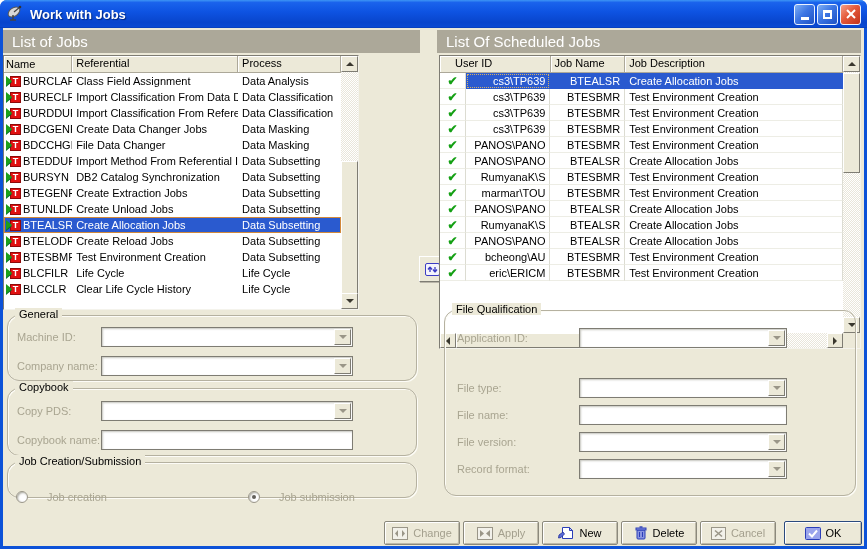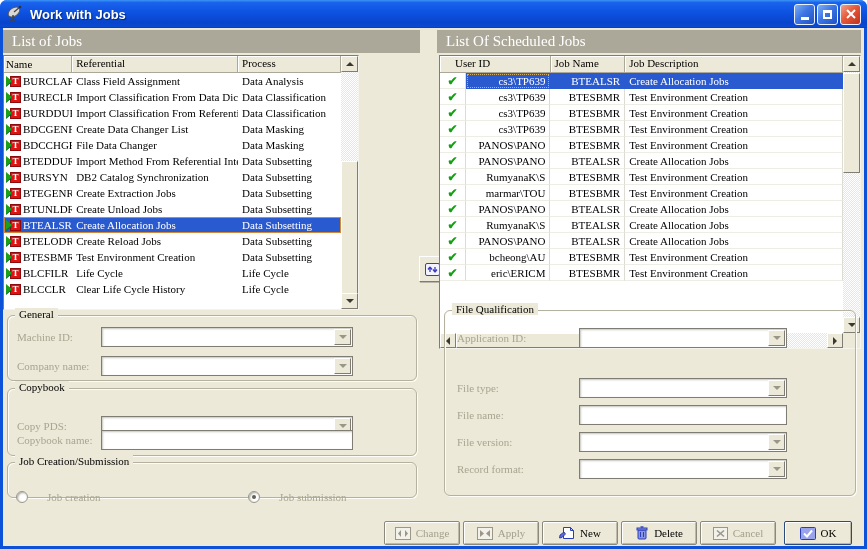--- a/index.html
+++ b/index.html
@@ -15,21 +15,21 @@
   .title-text { color:#fff; font-weight:bold; font-size:13px; text-shadow:1px 1px 1px #00277E; }
   .win-buttons { margin-left:auto; display:flex; gap:2px; }
   .win-btn { width:21px; height:21px; border-radius:3px; border:1px solid #EAF2FF;
     background:linear-gradient(135deg,#7FB0F4 0%,#3D76E4 45%,#1E52C4 100%);
     display:flex; align-items:center; justify-content:center; }
   .win-btn.close { background:linear-gradient(135deg,#F4A088 0%,#E4593A 45%,#C2311A 100%); }
   .glyph-min { width:8px; height:3px; background:#fff; margin-top:9px; }
   .glyph-max { width:9px; height:9px; border:2px solid #fff; border-top-width:3px; }
 
   
-  .content { position:absolute; left:3px; top:28px; width:861px; height:518px; background:#ECE9D8;font-family:Liberation Serif, serif; }
+  .content { position:absolute; left:3px; top:28px; width:861px; height:518px; background:#ECE9D8; }
 
   .panel-header { position:absolute; height:23px; background:#ACA899; color:#fff;
     font-size:15px; display:flex; align-items:center; padding:0 9px; }
   #left-header  { left:0;    top:2px; width:417px; }
   #right-header { left:434px; top:2px; width:424px; }
 
   .datatable { position:absolute; background:#fff; border:1px solid;
     border-color:#7E7C73 #F4F3EC #F4F3EC #7E7C73; }
   #left-table  { left:0;     top:27px; width:356px; height:255px; }
   #right-table { left:436px; top:27px; width:422px; height:294px; }
@@ -91,21 +91,21 @@
   #rt-vthumb{ left:0; width:17px; top:17px; height:100px; }
   #rt-hthumb{ top:0; height:15px; left:16px; width:140px; }
   .sb-corner { position:absolute; right:0; bottom:0; width:17px; height:15px; background:#ECE9D8; }
 
   
   .transfer-btn { position:absolute; left:416px; top:228px; width:26px; height:26px;
     background:#ECE9D8; border:1px solid; border-color:#fff #7E7C73 #7E7C73 #fff;
     box-shadow:1px 1px 0 #B9B5A8; display:flex; align-items:center; justify-content:center; }
 
   
-  .groupbox { position:absolute; border:1px solid #B5B1A0; border-radius:6px;
+  .groupbox { position:absolute; border:1px solid #B5B1A0; border-radius:12px;
     box-shadow:1px 1px 0 #FDFCF7 inset, 1px 1px 0 #FDFCF7; }
   .gb-title { position:absolute; top:-8px; left:7px; background:#ECE9D8; padding:0 4px; color:#000; }
   #gb-general   { left:4px;  top:287px; width:410px; height:66px; }
   #gb-copybook  { left:4px;  top:360px; width:410px; height:68px; }
   #gb-jobsub    { left:4px;  top:434px; width:410px; height:36px; }
   #gb-filequal  { left:441px; top:282px; width:412px; height:186px; }
 
   .field-row { position:absolute; left:0; width:100%; height:21px; }
   .field-label { position:absolute; left:9px; top:4px; color:#A9A591; }
   #gb-filequal .field-label { left:12px; }
@@ -129,21 +129,21 @@
   .radio-label { color:#A9A591; }
 
   
   .btn { position:absolute; top:493px; width:76px; height:24px; background:#ECE9D8;
     border:1px solid #8B897C; border-radius:2px;
     box-shadow:inset 1px 1px 0 #fff, inset -1px -1px 0 #BDB9A8;
     display:flex; align-items:center; justify-content:center; gap:5px; color:#000; }
   .btn.disabled { color:#A39F8D; }
   .btn.default { border:1px solid #2B4A7E; box-shadow:inset 1px 1px 0 #fff, inset -1px -1px 0 #BDB9A8, inset 0 0 0 1px #D9D6C6; }
   #btn-change { left:381px; } #btn-apply { left:460px; } #btn-new { left:539px; }
-  #btn-delete { left:618px; } #btn-cancel{ left:697px; } #btn-ok { left:781px; width:68px; }
+  #btn-delete { left:618px; } #btn-cancel{ left:697px; } #btn-ok { left:781px; width:78px; }
   .btn svg { flex:none; }
 </style>
 </head>
 <body>
 
 <div class="window">
 
   <div class="titlebar">
     <span>
       <svg width="18" height="16" viewBox="0 0 18 16">
@@ -219,21 +219,21 @@
               <div class="td lt-proc">Data Classification</div>
             </div>
             <div class="tr">
               <div class="td lt-name">
                 <span class="job-icon">
                   <span class="tri"></span>
                   <span class="tbox">T</span>
                 </span>
                 <span>BDCGENR</span>
               </div>
-              <div class="td lt-desc">Create Data Changer List</div>
+              <div class="td lt-desc">Create Data Changer Jobs</div>
               <div class="td lt-proc">Data Masking</div>
             </div>
             <div class="tr">
               <div class="td lt-name">
                 <span class="job-icon">
                   <span class="tri"></span>
                   <span class="tbox">T</span>
                 </span>
                 <span>BDCCHGR</span>
               </div>
@@ -490,21 +490,21 @@
             <span class="field-value"></span>
             <div class="drop">
               <span class="drop-arrow"></span>
             </div>
           </div>
         </div>
       </div>
 
     <div class="groupbox" id="gb-copybook">
       <span class="gb-title">Copybook</span>
-    <div class="field-row" style="top: 27px;">
+    <div class="field-row" style="top: 12px;">
           <span class="field-label">Copy PDS:</span>
           <div class="combo">
             <span class="field-value"></span>
             <div class="drop">
               <span class="drop-arrow"></span>
             </div>
           </div>
         </div>
         <div class="field-row" style="top: 41px;">
           <span class="field-label">Copybook name:</span>

